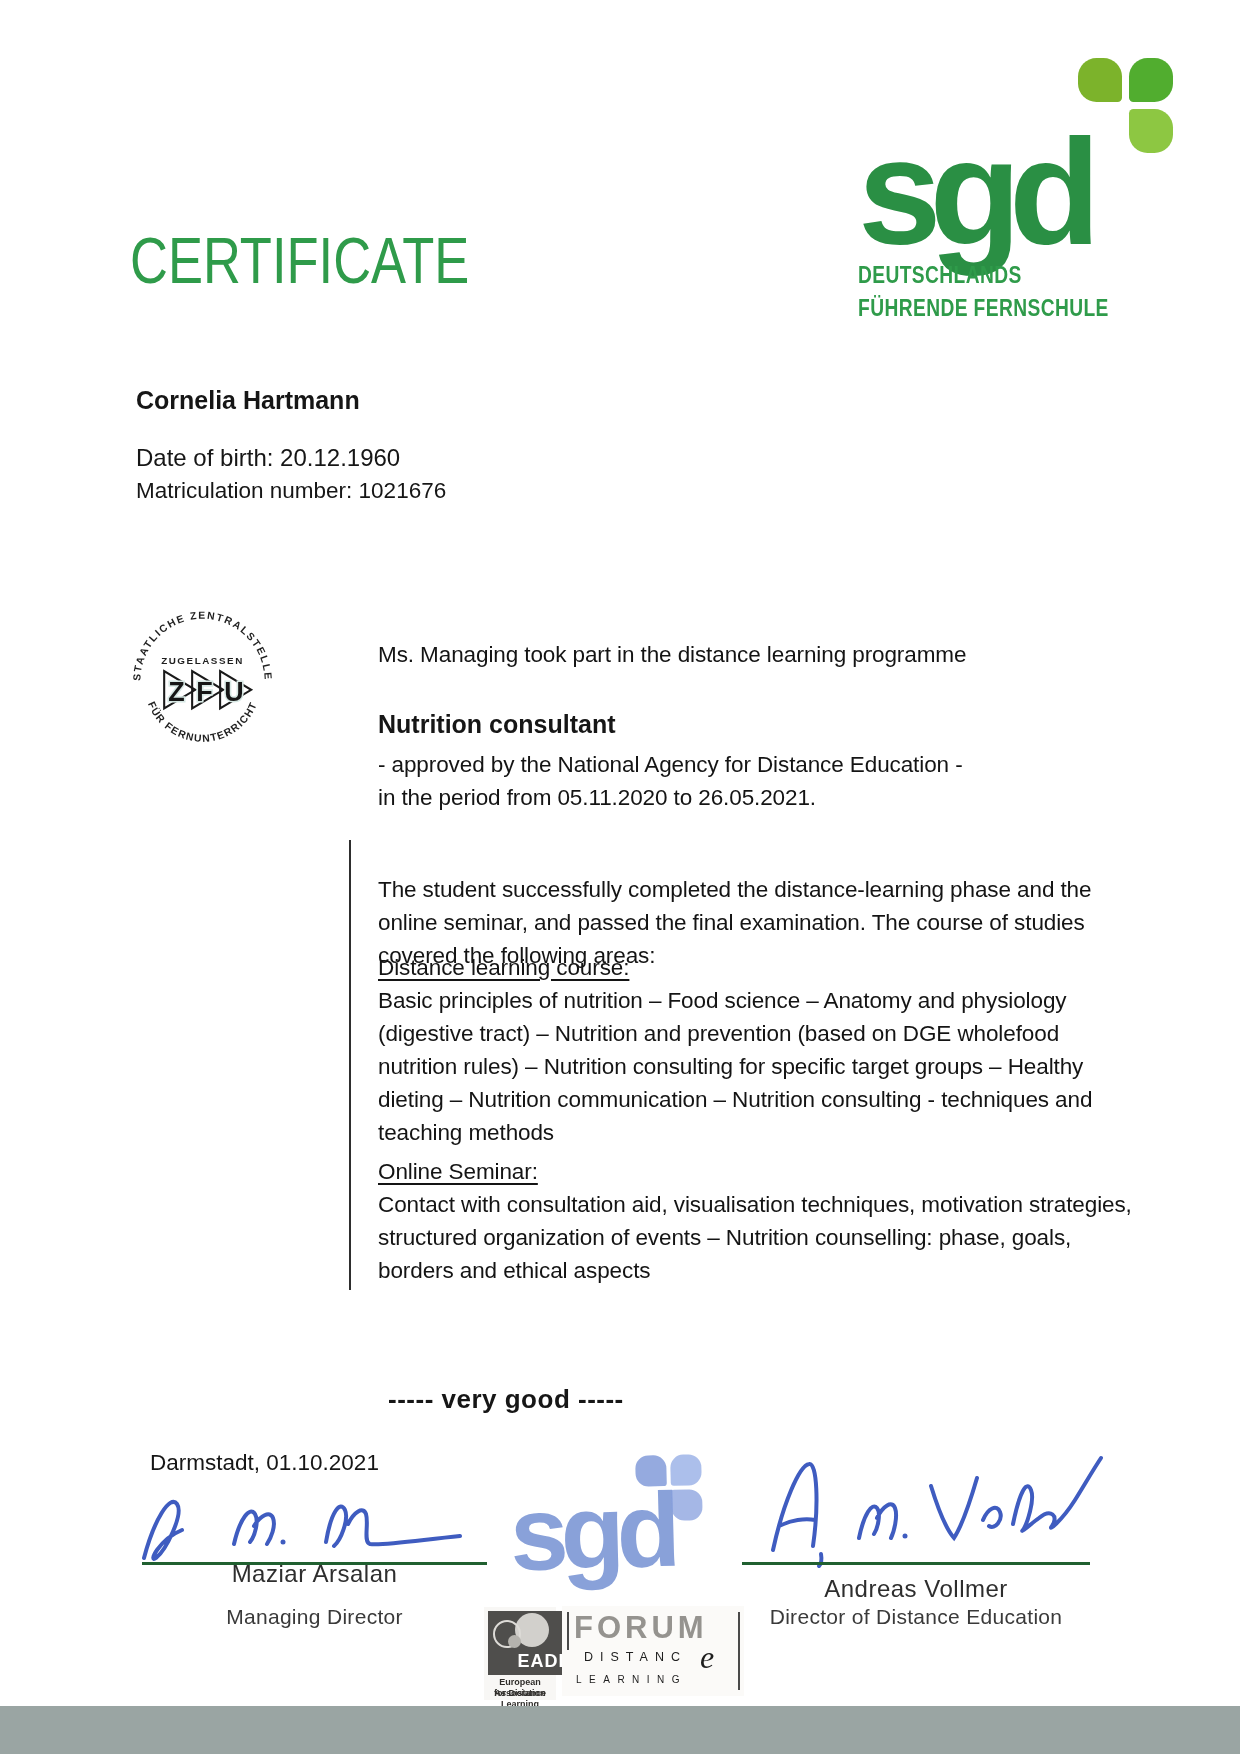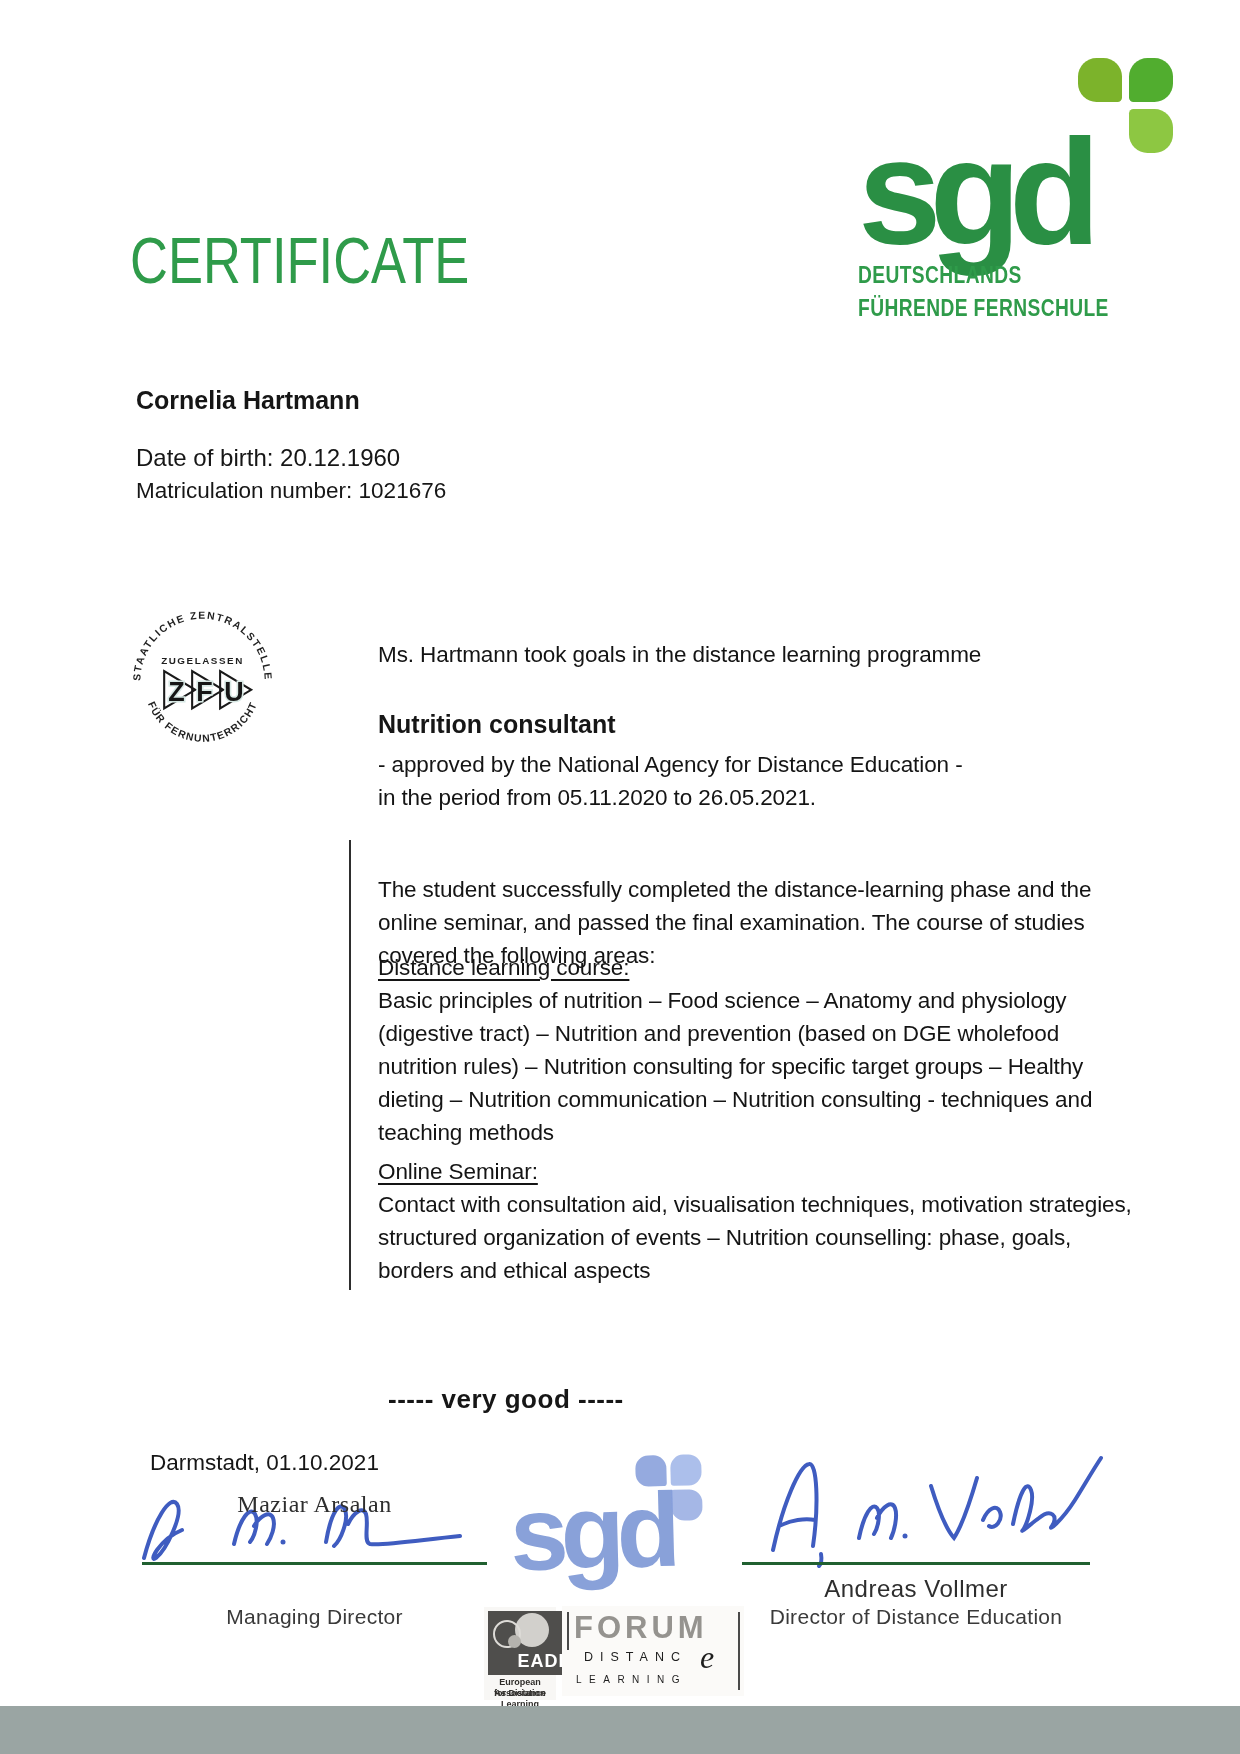--- a/index.html
+++ b/index.html
@@ -70,21 +70,21 @@
   #grade-value{left:388px;top:1384px;font-size:26px;font-weight:700;letter-spacing:.5px;}
 
   
   #place-date{left:150px;top:1450px;font-size:22.5px;}
 
   .sig-rule{height:3px;background:#206030;}
   #rule-left{left:142px;top:1562px;width:345px;}
   #rule-right{left:742px;top:1562px;width:348px;}
   .sig-name{font-size:24px;color:#2e2e2e;text-align:center;letter-spacing:.5px;}
   .sig-title{font-size:21px;color:#3a3a3a;text-align:center;letter-spacing:.3px;}
-  #name-left{left:142px;top:1491px;width:345px;font-family:Liberation Serif, serif;}
+  #name-left{left:142px;top:1560px;width:345px;}
   #title-left{left:142px;top:1605px;width:345px;}
   #name-right{left:742px;top:1575px;width:348px;}
   #title-right{left:742px;top:1605px;width:348px;}
 
   
   #stamp{left:510px;top:1450px;width:240px;height:160px;transform:rotate(-1.5deg);opacity:.88;}
   #stamp .wordmark{top:28px;font-size:105px;letter-spacing:-8px;color:rgba(92,124,203,.82);}
   #stamp .petal{width:31px;height:31px;}
   #stamp .petal.tl{left:127px;top:6px;background:rgba(105,135,210,.8);}
   #stamp .petal.tr{left:162px;top:6px;background:rgba(130,158,224,.75);}
@@ -153,21 +153,21 @@
     <polygon points="60,61 60,97 90,79" fill="none" stroke="#1a1a1a" stroke-width="2"></polygon>
     <polygon points="87,61 87,97 117,79" fill="none" stroke="#1a1a1a" stroke-width="2"></polygon>
     <text x="37" y="90" font-size="26" font-weight="700" fill="#161616" stroke="#d7e8e4" stroke-width="3" paint-order="stroke">Z</text>
     <text x="64" y="90" font-size="26" font-weight="700" fill="#161616" stroke="#d7e8e4" stroke-width="3" paint-order="stroke">F</text>
     <text x="91" y="90" font-size="26" font-weight="700" fill="#161616" stroke="#d7e8e4" stroke-width="3" paint-order="stroke">U</text>
     <text font-size="10" font-weight="600" fill="#1f1f1f" letter-spacing="1.2">
       <textPath href="#arcBottom" startOffset="50%" text-anchor="middle">FÜR FERNUNTERRICHT</textPath>
     </text>
   </svg>
 
-  <div id="intro" class="abs body-text">Ms. Hartmann took goals in the distance learning programme</div>
+  <div id="intro" class="abs body-text">Ms. Managing took part in the distance learning programme</div>
   <div id="programme" class="abs">Nutrition consultant</div>
   <div id="appr1" class="abs body-text">- approved by the National Agency for Distance Education -</div>
   <div id="appr2" class="abs body-text">in the period from 05.11.2020 to 26.05.2021.</div>
   <div id="vrule" class="abs"></div>
   <div id="summary" class="abs body-text">The student successfully completed the distance-learning phase and the online seminar, and passed the final examination. The course of studies covered the following areas:</div>
   <div id="course-h" class="abs body-text">Distance learning course:</div>
   <div id="course-t" class="abs body-text">Basic principles of nutrition – Food science – Anatomy and physiology (digestive tract) – Nutrition and prevention (based on DGE wholefood nutrition rules) – Nutrition consulting for specific target groups – Healthy dieting – Nutrition communication – Nutrition consulting - techniques and teaching methods</div>
   <div id="seminar-h" class="abs body-text">Online Seminar:</div>
   <div id="seminar-t" class="abs body-text">Contact with consultation aid, visualisation techniques, motivation strategies, structured organization of events – Nutrition counselling: phase, goals, borders and ethical aspects</div>
 

